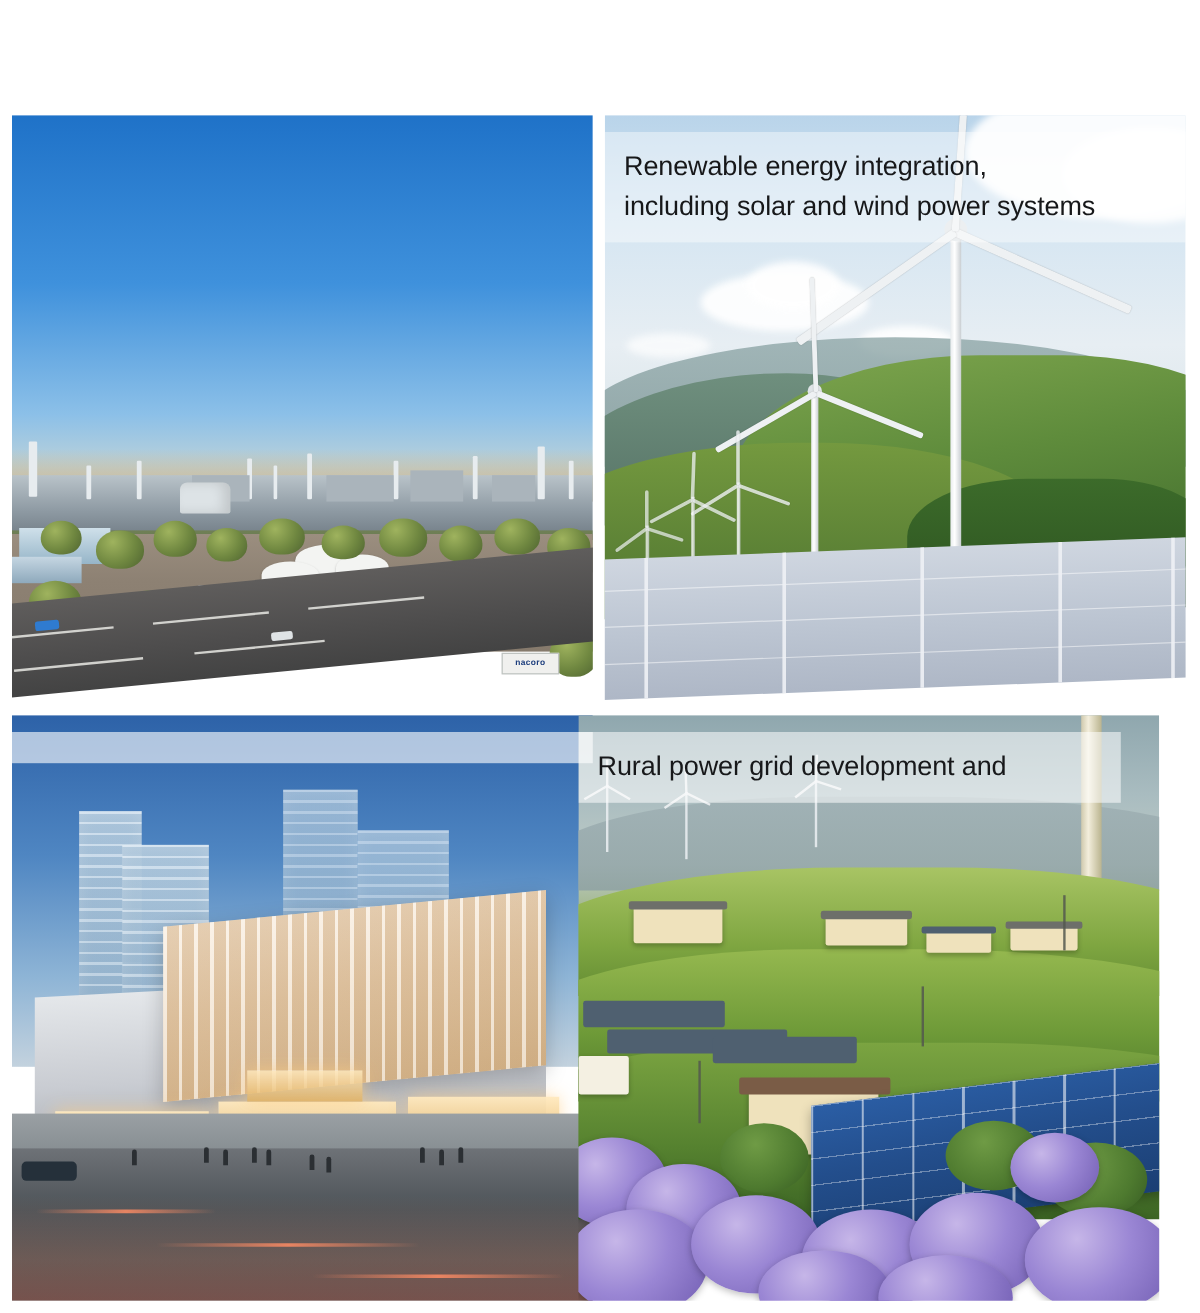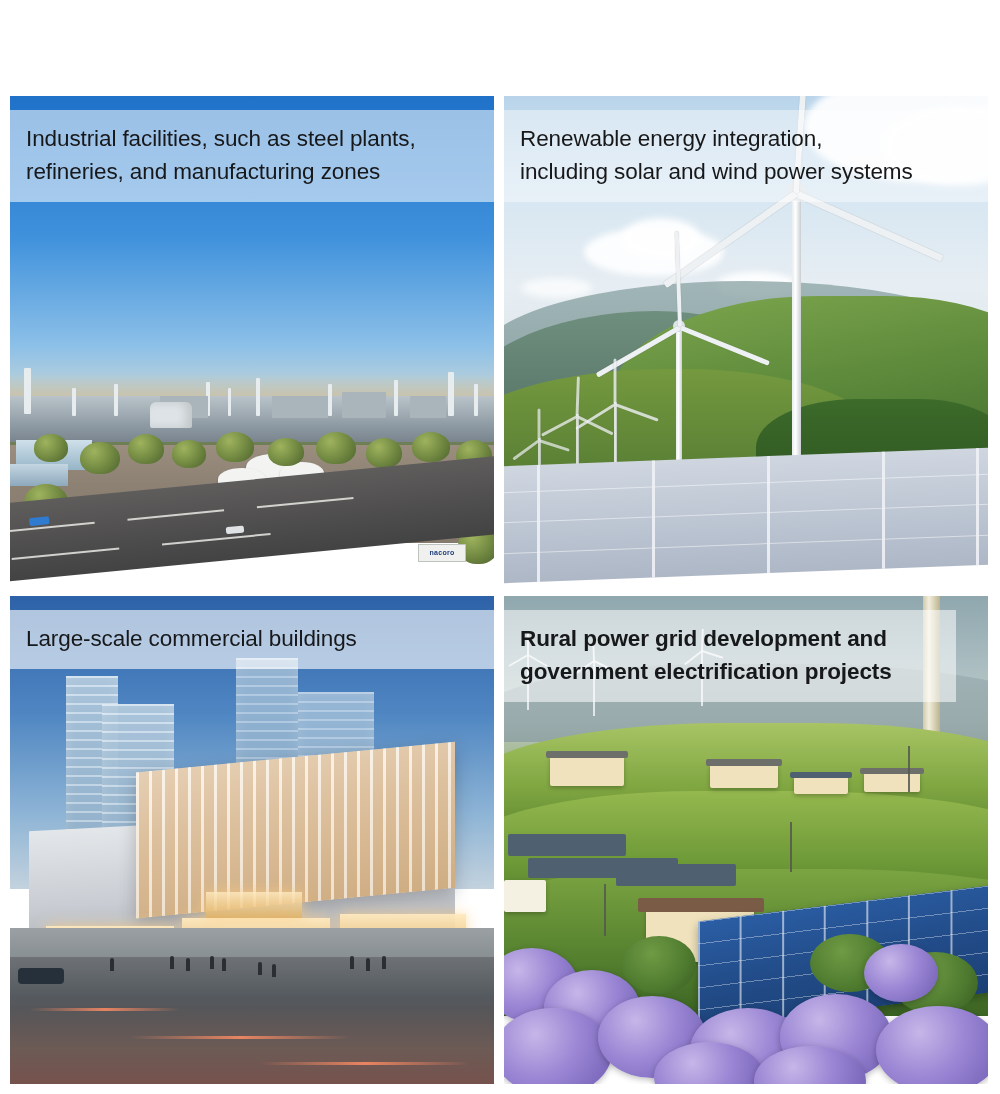--- a/index.html
+++ b/index.html
@@ -21,21 +21,21 @@
   
   .grid{
     position:absolute;left:10px;top:96px;width:978px;height:988px;
   }
   .panel{
     position:absolute;width:484px;height:488px;overflow:hidden;
   }
   .p1{left:0;top:0;}
   .p2{left:494px;top:0;}
   .p3{left:0;top:500px;}
-  .p4{left:494px;top:500px;font-weight:bold;}
+  .p4{left:472px;top:500px;}
 
   .scene{position:absolute;inset:0;overflow:hidden;}
 
   
   .caption{
     position:absolute;left:0;top:14px;
     padding:12px 16px 14px 16px;
     color:#17181a;font-size:22.5px;line-height:33px;
     z-index:40;letter-spacing:-0.1px;
   }
@@ -242,24 +242,20 @@
           <div class="lane" style="left:52%;top:34%;width:18%;"></div>
           <div class="lane" style="left:6%;top:70%;width:20%;"></div>
           <div class="lane" style="left:34%;top:70%;width:20%;"></div>
           <div class="car" style="left:10%;top:22%;width:20px;height:8px;background:#2f7bd0;"></div>
           <div class="car" style="left:46%;top:58%;width:18px;height:7px;background:#dfe3e5;"></div>
         </div>
 
         <div class="sign">nacoro</div>
       </div>
 
-      <div class="caption cap1">
-        <span class="ln">Industrial facilities, such as steel plants,</span>
-        <span class="ln">refineries, and manufacturing zones</span>
-      </div>
     </div>
 
     <div class="panel p2">
       <div class="scene">
         <div class="sky"></div>
 
         <div class="cloud" style="left:300px;top:-24px;width:230px;height:110px;"></div>
         <div class="cloud" style="left:380px;top:10px;width:150px;height:80px;"></div>
         <div class="cloud" style="left:80px;top:132px;width:140px;height:48px;"></div>
         <div class="cloud" style="left:118px;top:122px;width:78px;height:40px;"></div>
@@ -369,21 +365,20 @@
         <div class="ppl" style="left:212px;top:362px;"></div>
         <div class="ppl" style="left:340px;top:360px;"></div>
         <div class="ppl" style="left:356px;top:362px;"></div>
         <div class="ppl" style="left:372px;top:360px;"></div>
         <div class="ppl" style="left:100px;top:362px;"></div>
 
         <div class="car" style="left:8px;top:372px;width:46px;height:16px;border-radius:4px;background:#25303a;position:absolute;"></div>
       </div>
 
       <div class="caption cap3">
-        <span class="ln">Large-scale commercial buildings</span>
       </div>
     </div>
 
     <div class="panel p4">
       <div class="scene">
         <div class="skyv"></div>
         <div class="mtn"></div>
 
         <div class="turb" style="left:4px;top:40px;width:40px;height:80px;">
           <div class="tm"></div>
@@ -447,18 +442,17 @@
         <div class="jac" style="left:94px;top:400px;width:108px;height:82px;"></div>
         <div class="jac" style="left:186px;top:412px;width:116px;height:84px;"></div>
         <div class="jac" style="left:276px;top:398px;width:112px;height:86px;"></div>
         <div class="jac" style="left:372px;top:410px;width:124px;height:88px;"></div>
         <div class="jac" style="left:150px;top:446px;width:110px;height:70px;"></div>
         <div class="jac" style="left:250px;top:450px;width:112px;height:70px;"></div>
       </div>
 
       <div class="caption cap4">
         <span class="ln">Rural power grid development and</span>
-        <span class="ln">government electrification projects</span>
       </div>
     </div>
 
   </div>
 </div>
 
 </body></html>

